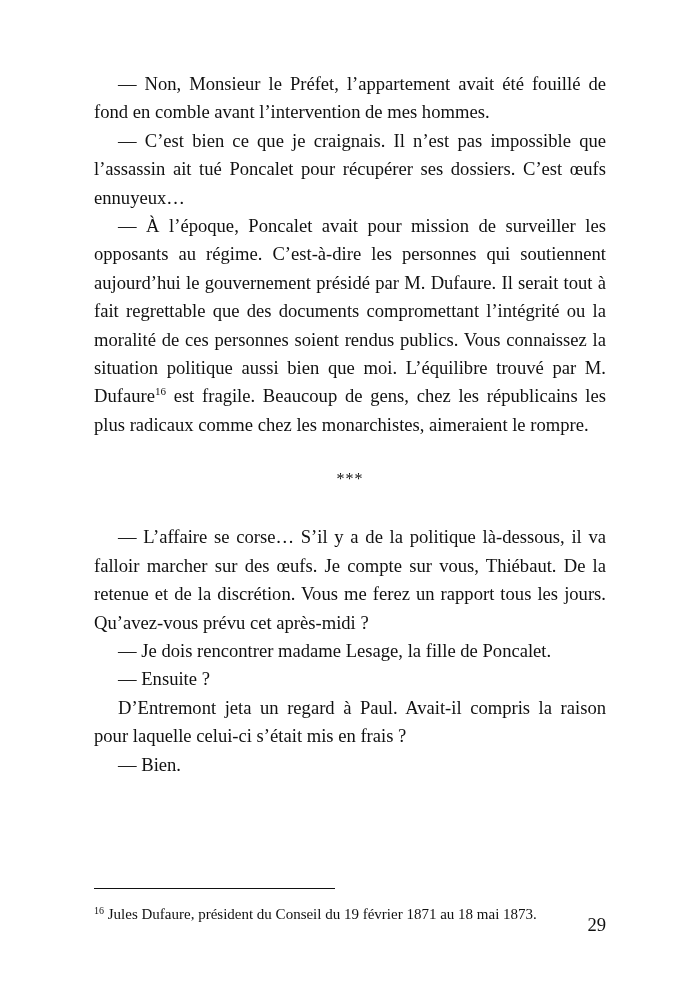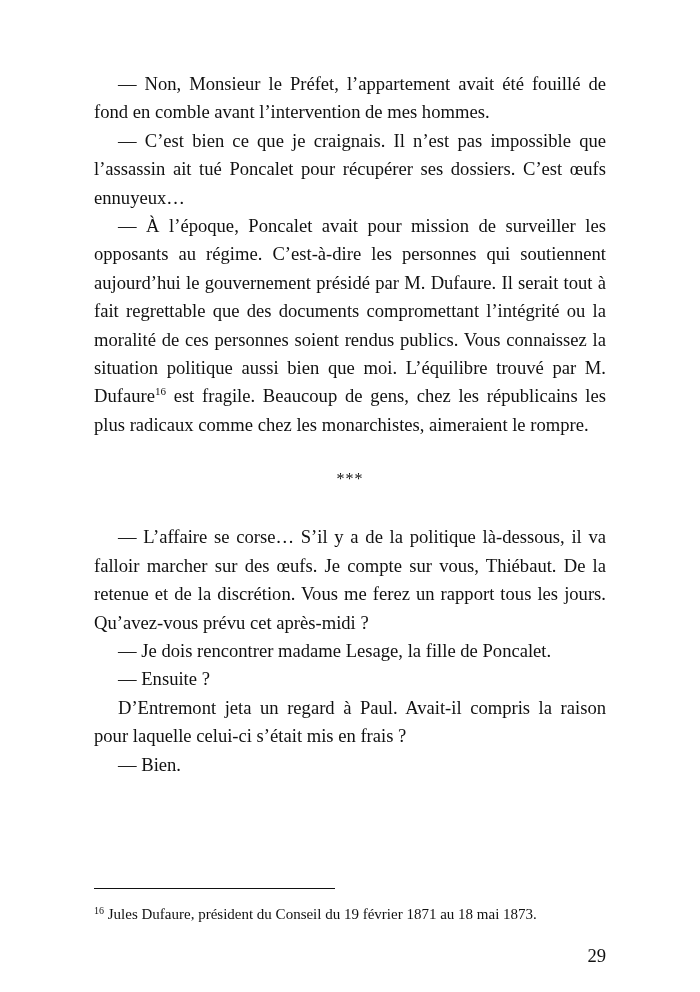--- a/index.html
+++ b/index.html
@@ -58,21 +58,21 @@
       margin-top: 6px;
     }
     .footnote sup {
       font-size: 10px;
       vertical-align: 5px;
       line-height: 0;
     }
     .page-number {
       position: absolute;
       right: 94px;
-      top: 944px;
+      top: 913px;
       font-size: 18.6px;
       line-height: 24px;
     }
   </style>
 </head>
 <body>
 
 <div class="page-body">
   <p class="para">— Non, Monsieur le Préfet, l’appartement avait été fouillé de fond en comble avant l’intervention de mes hommes.</p>
   <p class="para">— C’est bien ce que je craignais. Il n’est pas impossible que l’assassin ait tué Poncalet pour récupérer ses dossiers. C’est œufs ennuyeux…</p>

